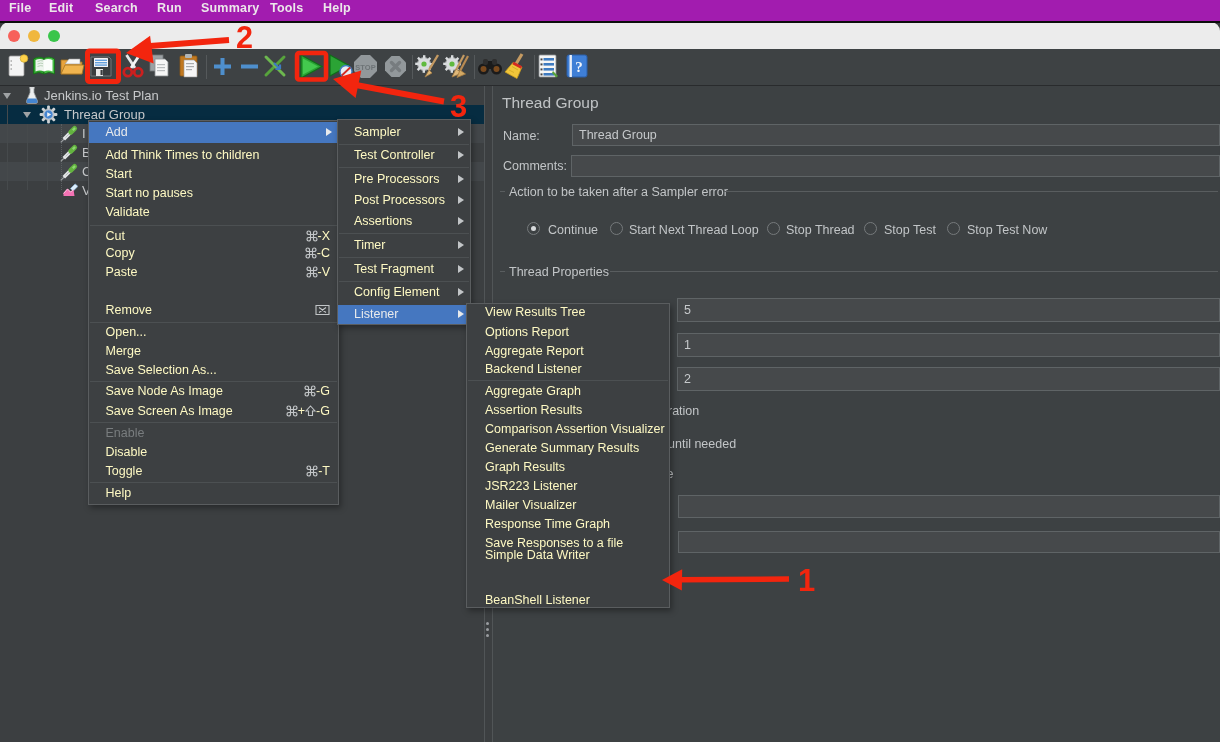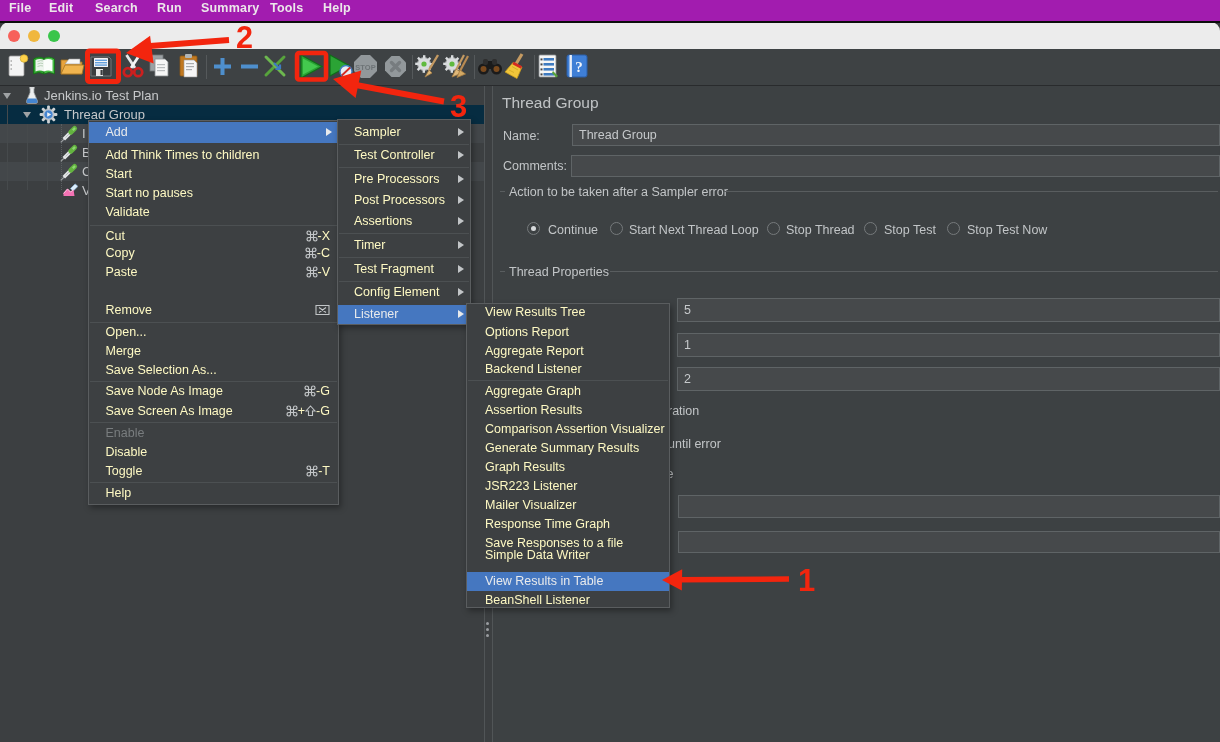--- a/index.html
+++ b/index.html
@@ -323,21 +323,21 @@
 
   <div class="gline" style="left:7px; top:185px; width:5px"></div>
   <div class="lbl" style="left:16px; top:179px">Thread Properties</div>
   <div class="gline" style="left:117px; top:185px; width:608px"></div>
 
   <div class="tfield" style="left:184px; top:212px; width:543px; height:24px; line-height:22px">5</div>
   <div class="tfield" style="left:184px; top:247px; width:543px; height:24px; line-height:22px">1</div>
   <div class="tfield" style="left:184px; top:281px; width:543px; height:24px; line-height:22px">2</div>
 
   <div class="lbl" style="left:175px; top:318px">ration</div>
-  <div class="lbl" style="left:175px; top:351px">until error</div>
+  <div class="lbl" style="left:175px; top:351px">until needed</div>
   <div class="lbl" style="left:173.5px; top:381px">e</div>
 
   <div class="tfield" style="left:185px; top:409px; width:542px; height:23px"></div>
   <div class="tfield" style="left:185px; top:445px; width:542px; height:22px"></div>
 </div>
 
 <div class="menu" id="ctx" style="left:88px; top:120px; width:251px; height:385px">
 <div class="mi hl" style="top:0.5px; height:21px; line-height:21px;">
 <span class="t" style="left:16.5px">Add</span>
 <span class="marrow" style="right:6px; top:6px; border-left-color:#e8eaec"></span>
@@ -503,23 +503,20 @@
 <span class="t" style="left:18px">Mailer Visualizer</span>
 </div>
 <div class="mi" style="top:210.5px; height:19px; line-height:19px;">
 <span class="t" style="left:18px">Response Time Graph</span>
 </div>
 <div class="mi" style="top:229.5px; height:19px; line-height:19px;">
 <span class="t" style="left:18px">Save Responses to a file</span>
 </div>
 <div class="mi" style="top:242px; height:19px; line-height:19px;">
 <span class="t" style="left:18px">Simple Data Writer</span>
-</div>
-<div class="mi hl" style="top:268px; height:19px; line-height:19px;">
-<span class="t" style="left:18px">View Results in Table</span>
 </div>
 <div class="mi" style="top:286.5px; height:19px; line-height:19px;">
 <span class="t" style="left:18px">BeanShell Listener</span>
 </div>
 </div>
 
 <svg id="overlay" xmlns="http://www.w3.org/2000/svg" width="1220" height="742">
     <rect x="87.5" y="51" width="31" height="30.5" rx="2" fill="none" stroke="#f3250e" stroke-width="5"></rect>
     <rect x="297" y="53" width="29" height="26.5" rx="2" fill="none" stroke="#f3250e" stroke-width="4.5"></rect>
     <path d="M150 46 L229 40" stroke="#f3250e" stroke-width="6" fill="none"></path>

